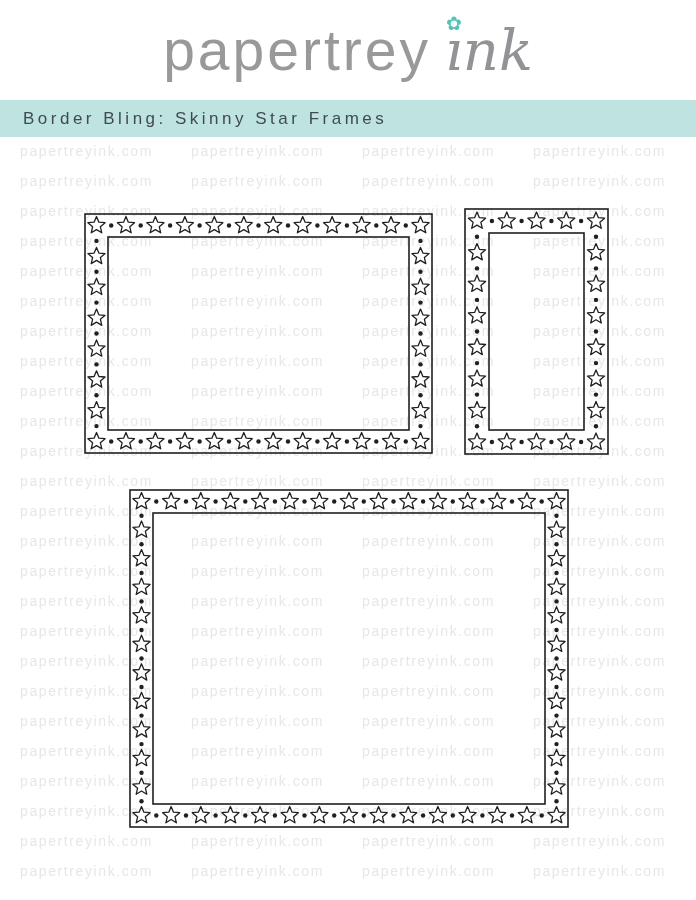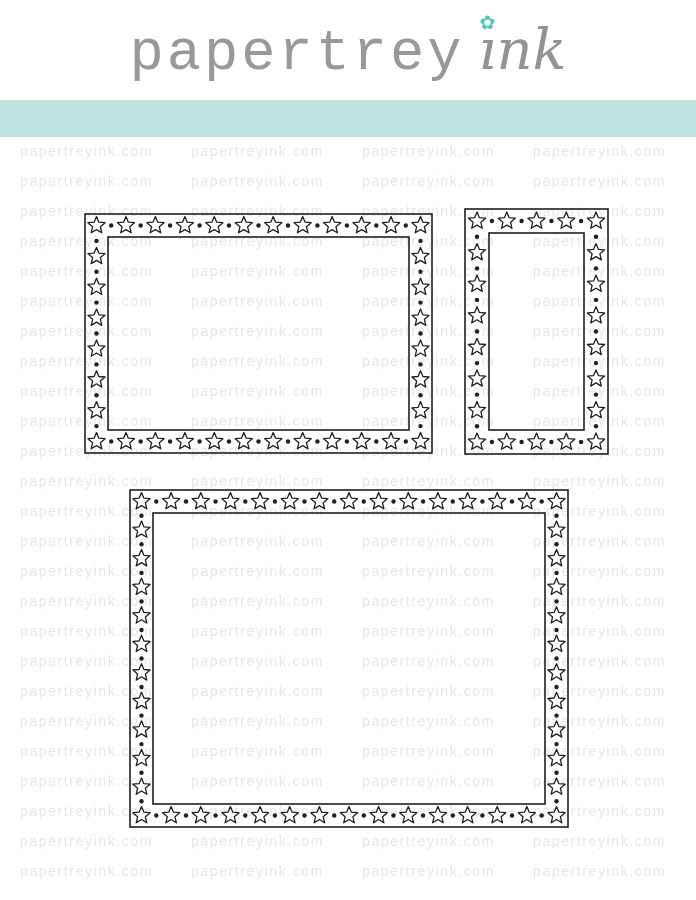--- a/index.html
+++ b/index.html
@@ -7,21 +7,21 @@
     width:696px; height:900px; position:relative; background:#ffffff;
     font-family:"Liberation Sans", sans-serif; overflow:hidden;
   }
   
   .logo-row {
     position:absolute; top:10px; left:0; width:100%;
     text-align:center; color:#98999b; line-height:80px; height:86px;
     user-select:none;
   }
   .brand-serif {
-    font-family:Liberation Mono, monospace;
+    font-family:Liberation Sans, sans-serif;
     font-size:57px; letter-spacing:3px;
   }
   .brand-script {
     font-family:"DejaVu Serif", serif; font-style:italic;
     font-size:56px; margin-left:14px; position:relative; color:#929396;
   }
   .flower-icon {
     position:absolute; top:-4px; left:1px; font-size:19px;
     font-style:normal; line-height:1;
   }
@@ -44,20 +44,21 @@
   .frames-canvas { position:absolute; left:0; top:0; z-index:2; }
 </style>
 </head>
 <body>
 
 <div class="logo-row" style="color: rgb(152, 153, 155);">
   <span class="brand-serif">papertrey</span><span class="brand-script"><i class="flower-icon" style="color: rgb(84, 195, 184);">✿</i><span>ınk</span></span>
 </div>
 
 <div class="banner" style="background: rgb(190, 227, 224); color: rgb(63, 76, 77);">
+  <span>Border Bling: Skinny Star Frames</span>
 </div>
 
 <div class="watermark-layer">
     <span class="wm-item" style="left: 20px; top: 143px; color: rgb(231, 231, 231);">papertreyink.com</span>
     <span class="wm-item" style="left: 191px; top: 143px; color: rgb(231, 231, 231);">papertreyink.com</span>
     <span class="wm-item" style="left: 362px; top: 143px; color: rgb(231, 231, 231);">papertreyink.com</span>
     <span class="wm-item" style="left: 533px; top: 143px; color: rgb(231, 231, 231);">papertreyink.com</span>
     <span class="wm-item" style="left: 20px; top: 173px; color: rgb(231, 231, 231);">papertreyink.com</span>
     <span class="wm-item" style="left: 191px; top: 173px; color: rgb(231, 231, 231);">papertreyink.com</span>
     <span class="wm-item" style="left: 362px; top: 173px; color: rgb(231, 231, 231);">papertreyink.com</span>

